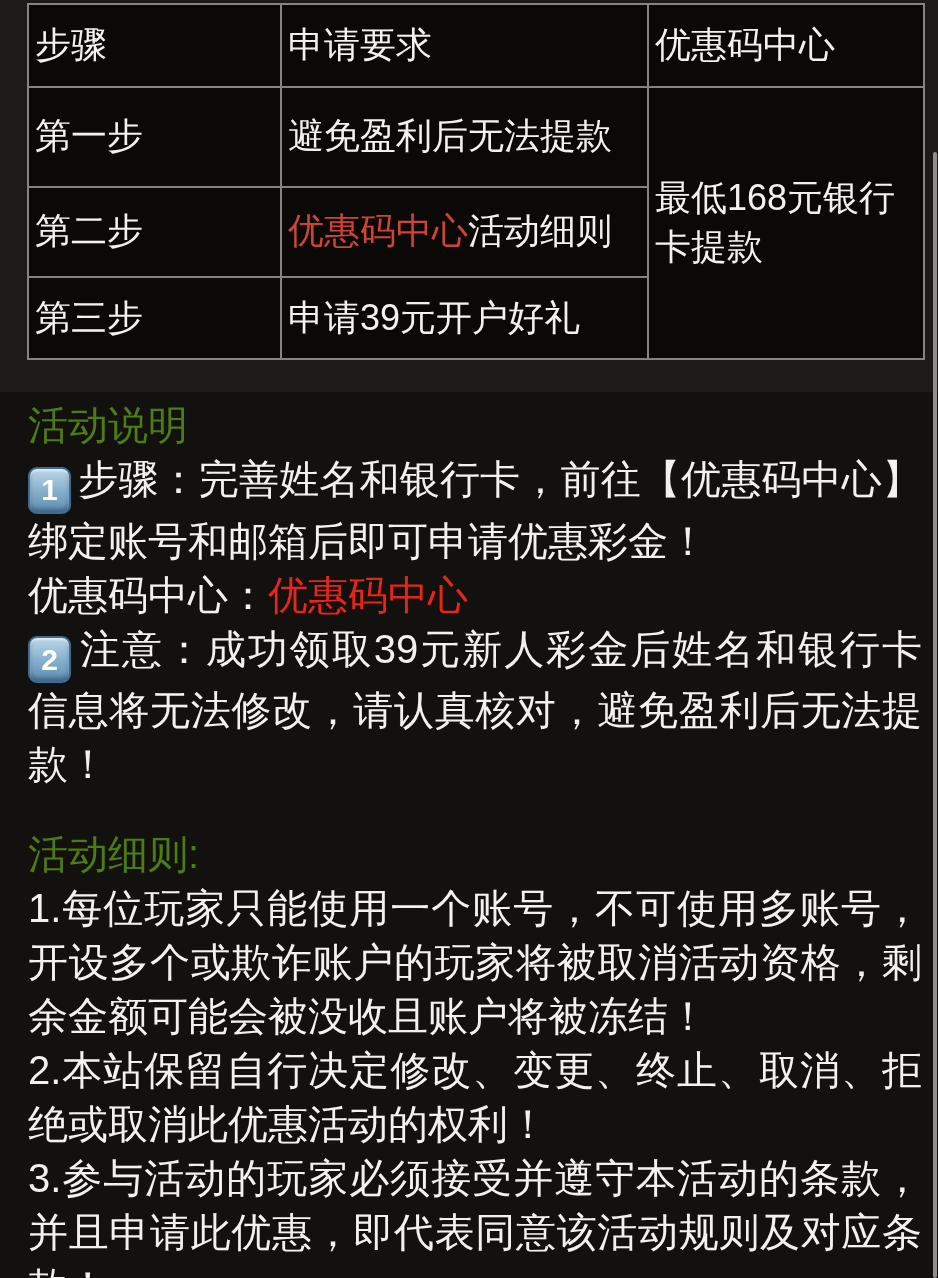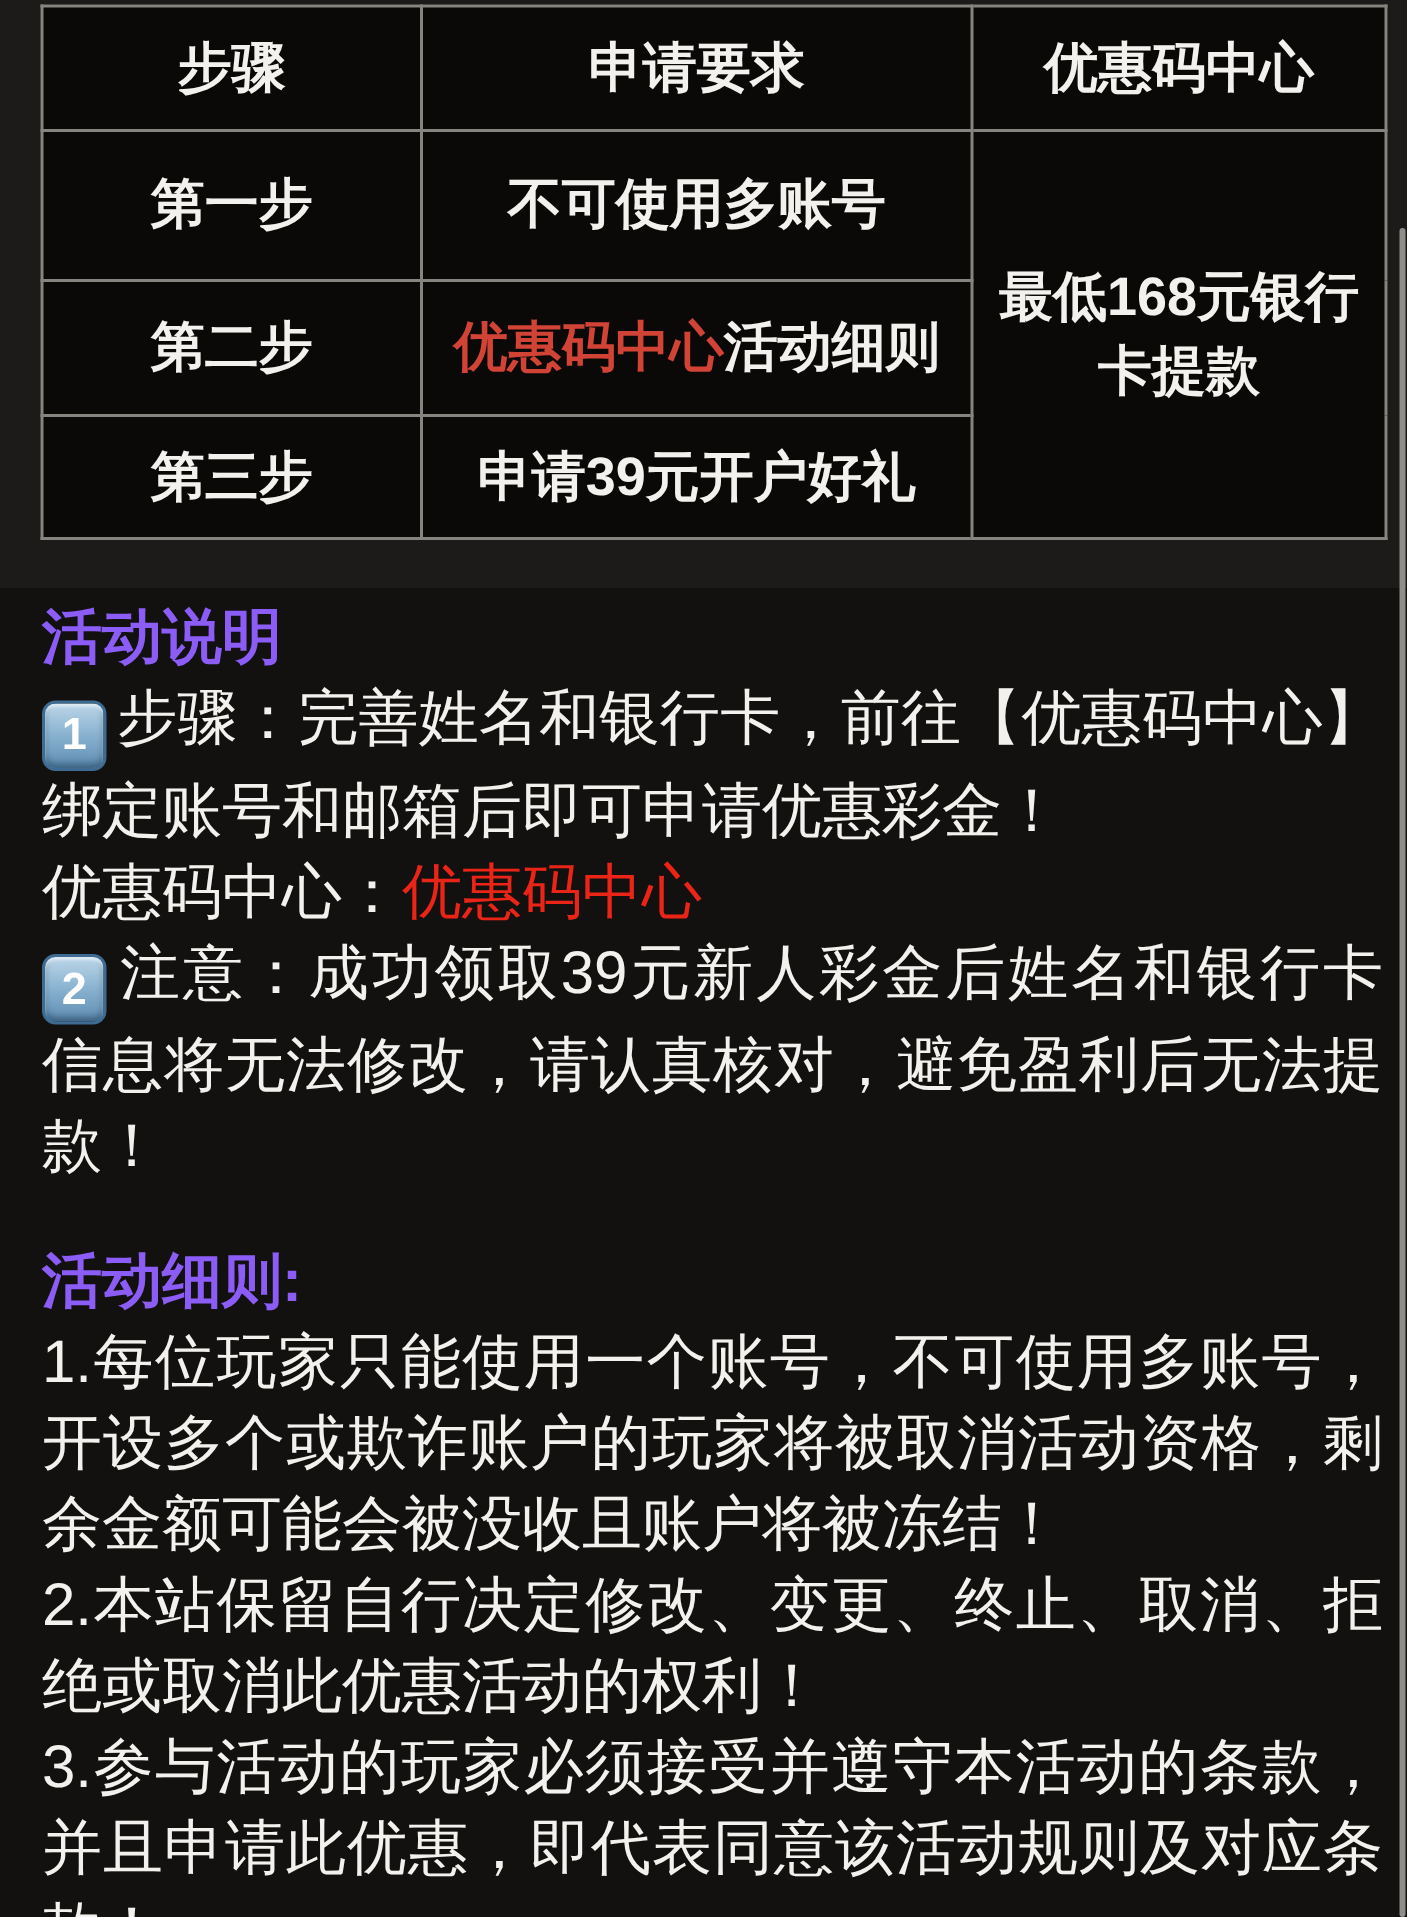--- a/index.html
+++ b/index.html
@@ -19,43 +19,43 @@
   }
   table.steps {
     position:absolute; left:27px; top:3px;
     width:896px;
     border-collapse:collapse;
     table-layout:fixed;
     background:#0b0908;
   }
   table.steps th, table.steps td {
     border:2px solid #86847f;
-    text-align:center;
+    text-align:left;
     vertical-align:middle;
     font-size:36px;
-    font-weight:700;
+    font-weight:400;
     color:#f2f1ee;
     padding:16px 6px;
     line-height:1.35;
   }
   tr.hdr   { height:67px; }
   tr.row1  { height:100px; }
   tr.row2  { height:90px; }
   tr.row3  { height:52px; }
   .cell-red { color:#d04335; }
   
   .content {
     position:absolute; left:28px; top:398px;
     width:894px;
     font-size:40px;
     line-height:54px;
     text-align:justify;
   }
   .content p { margin:0; }
-  .red-title { color:#8b5cf6;font-weight:bold; }
+  .red-title { color:#4d7c0f; }
   .link-red  { color:#ea2517; text-decoration:none; cursor:pointer; }
   .gap { height:36px; }
   .keycap {
     display:inline-flex;
     align-items:center; justify-content:center;
     box-sizing:border-box;
     width:43px; height:47px;
     border-radius:9px;
     background:linear-gradient(180deg,#bcd6e8 0%,#8db5d2 45%,#5d8cb1 100%);
     border:2px solid #3e6b92;
@@ -89,21 +89,21 @@
         <col style="width:276px">
       </colgroup>
       <tbody>
           <tr class="hdr">
         <th>步骤</th>
         <th>申请要求</th>
         <th>优惠码中心</th>
       </tr>
       <tr class="row1">
         <td>第一步</td>
-        <td>不可使用多账号</td>
+        <td>避免盈利后无法提款</td>
         <td rowspan="3">最低168元银行卡提款</td>
       </tr>
       <tr class="row2">
         <td>第二步</td>
         <td><span class="cell-red">优惠码中心</span><span>活动细则</span></td>
       </tr>
       <tr class="row3">
         <td>第三步</td>
         <td>申请39元开户好礼</td>
       </tr>

